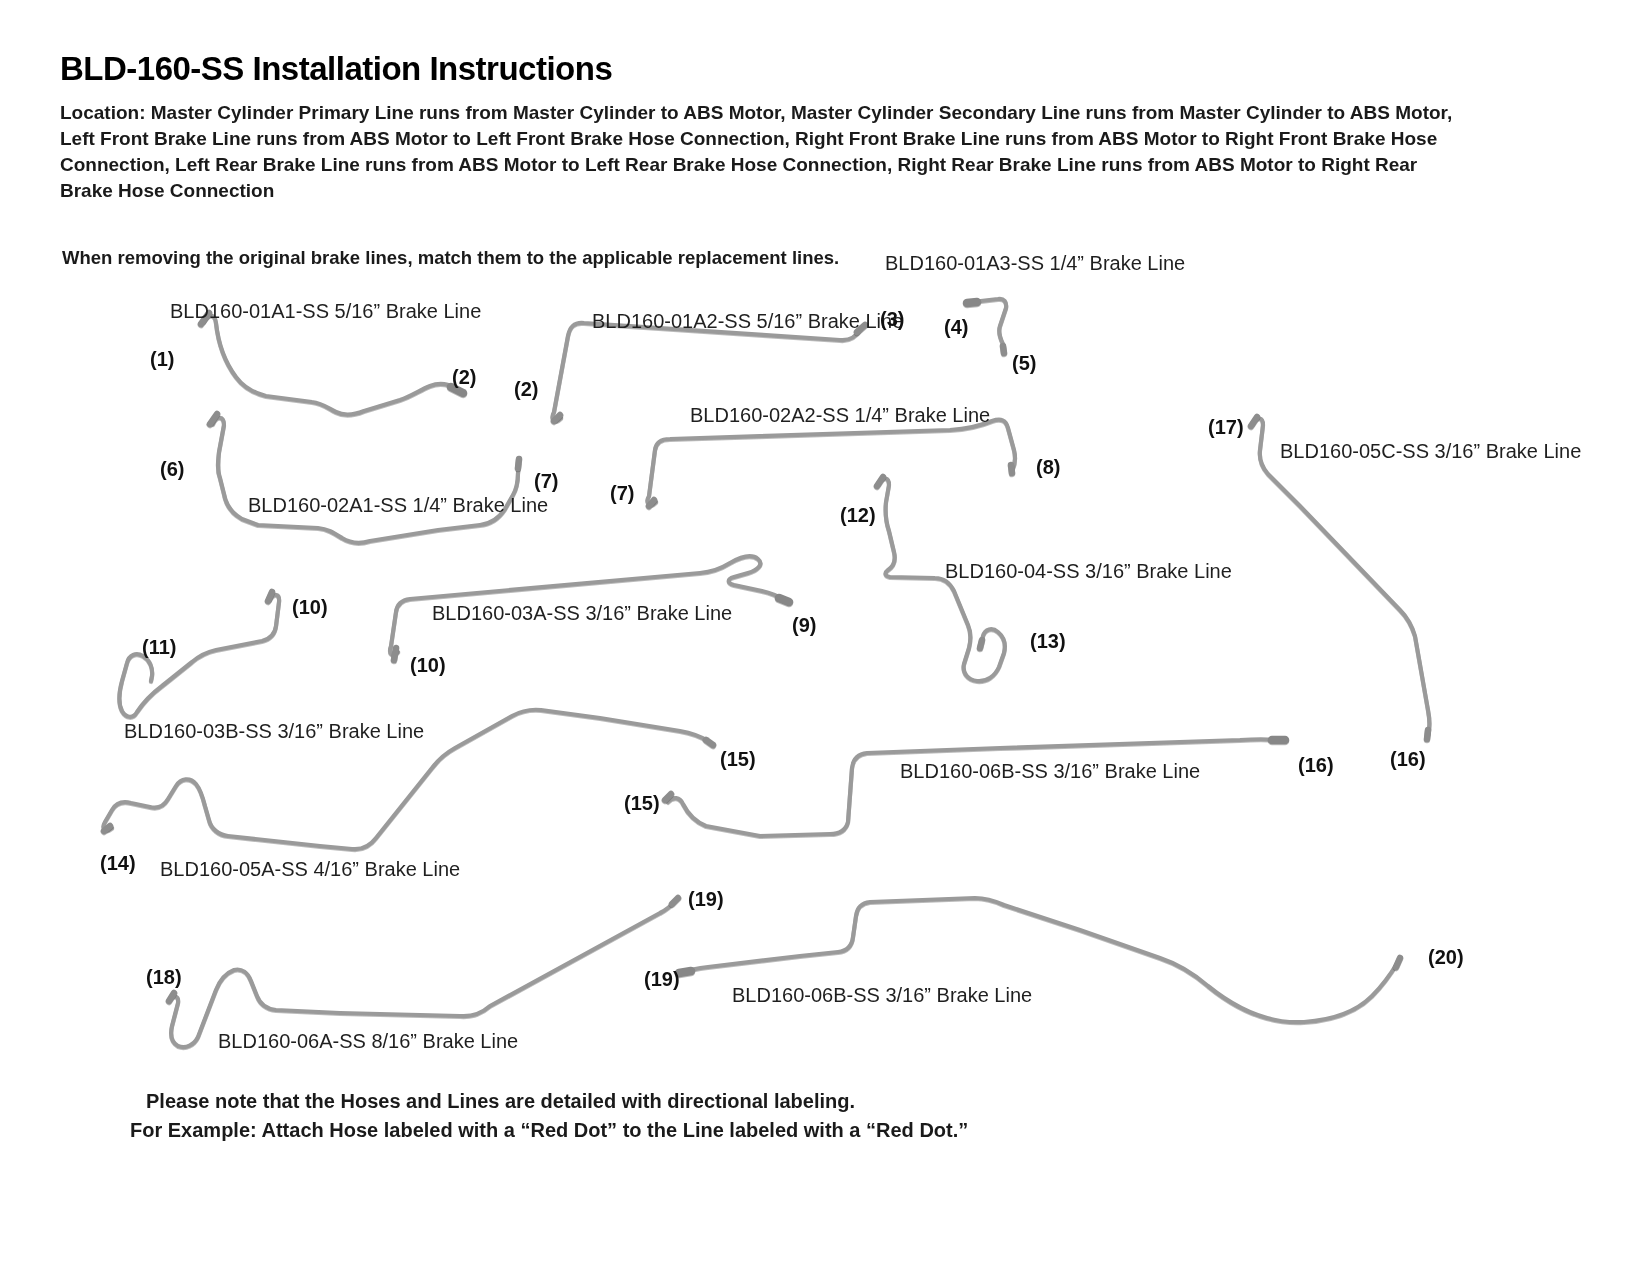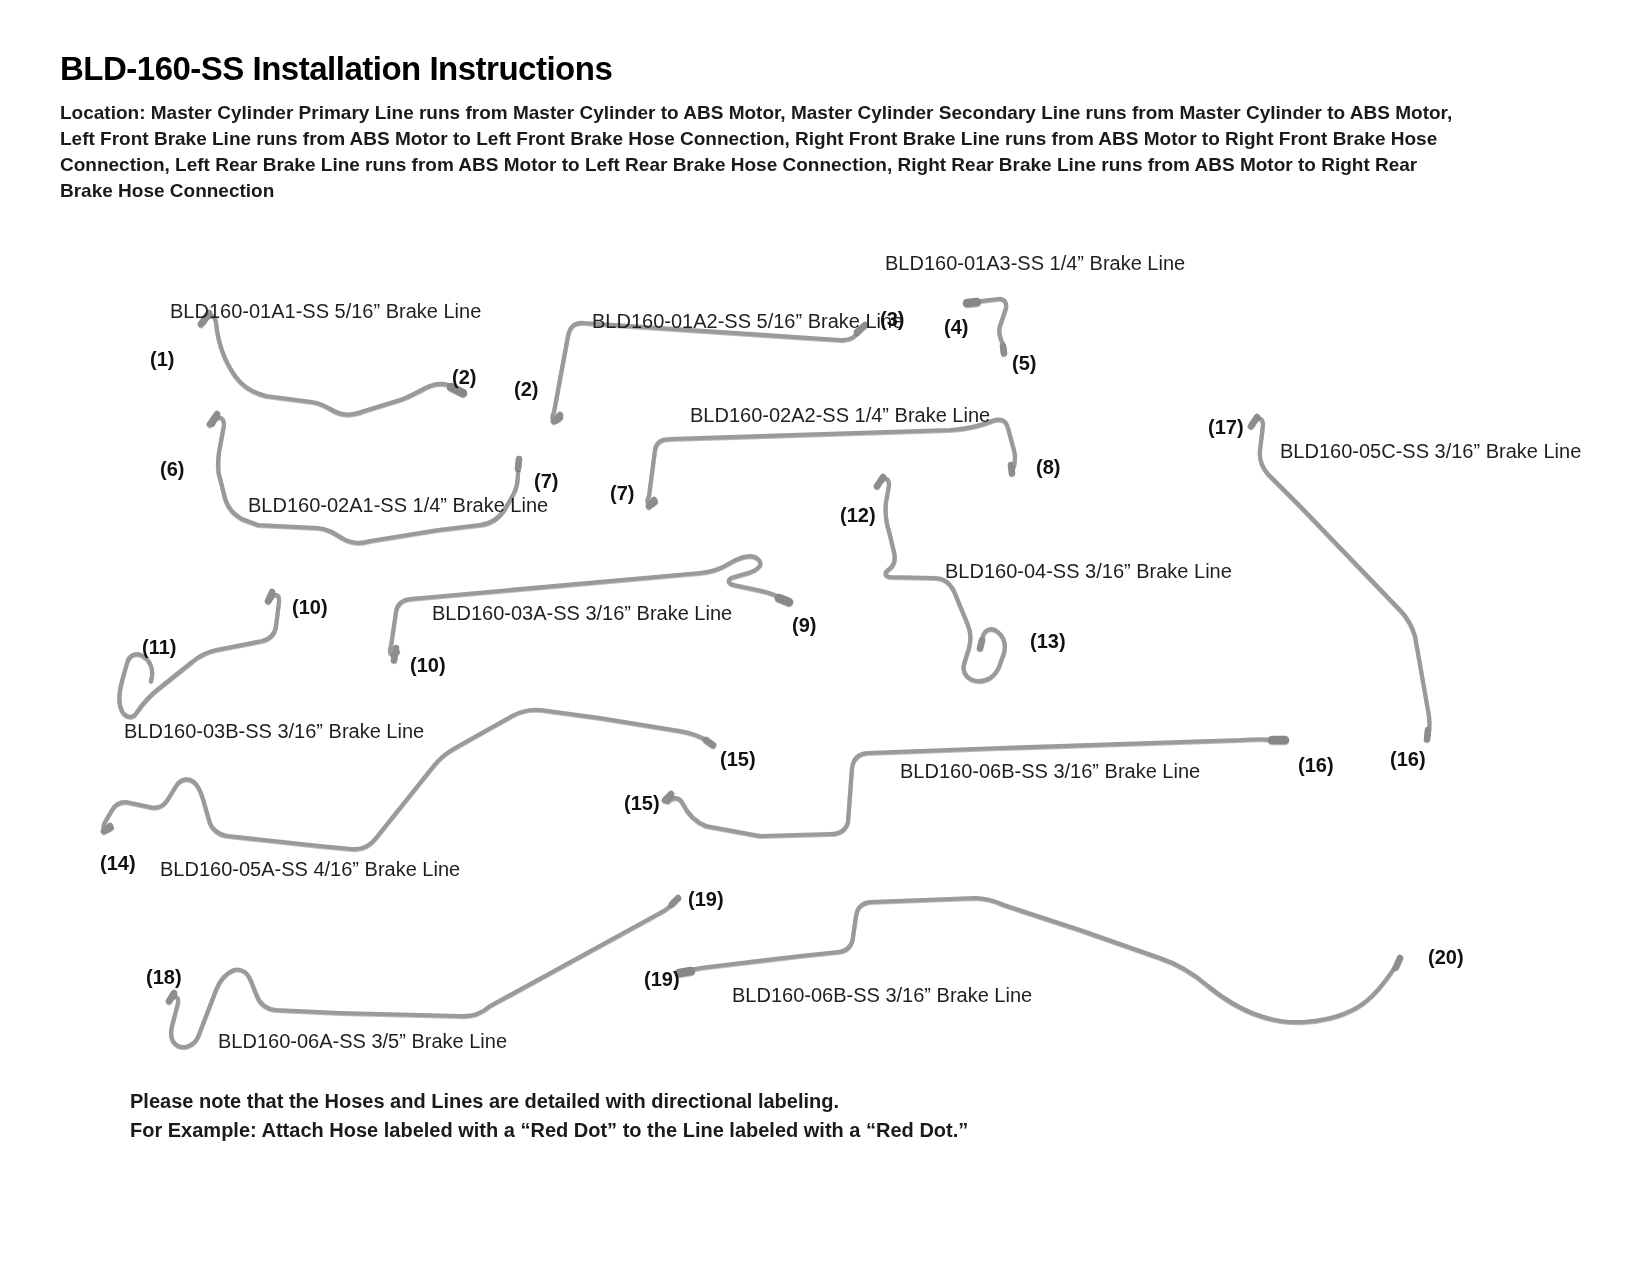--- a/index.html
+++ b/index.html
@@ -152,33 +152,34 @@
         C 1334 1020 1356 1012 1372 996 C 1384 984 1392 972 1398 962"></path>
       <path class="fit" d="M 679 973 L 691 971"></path>
       <path class="fit-sm" d="M 1396 967 L 1400 958"></path>
     </g>
   </svg>
 
   <div class="abs title" style="left:60px;top:50px;">BLD-160-SS Installation Instructions</div>
 
   <div class="abs location" style="left:60px;top:100px;">Location: Master Cylinder Primary Line runs from Master Cylinder to ABS Motor, Master Cylinder Secondary Line runs from Master Cylinder to ABS Motor, Left Front Brake Line runs from ABS Motor to Left Front Brake Hose Connection, Right Front Brake Line runs from ABS Motor to Right Front Brake Hose Connection, Left Rear Brake Line runs from ABS Motor to Left Rear Brake Hose Connection, Right Rear Brake Line runs from ABS Motor to Right Rear Brake Hose Connection</div>
 
+  <div class="abs instruction" style="left:62px;top:247px;">When removing the original brake lines, match them to the applicable replacement lines.</div>
 
   <div class="abs part-label" style="left:170px;top:300px;">BLD160-01A1-SS 5/16” Brake Line</div>
   <div class="abs part-label" style="left:592px;top:310px;">BLD160-01A2-SS 5/16” Brake Line</div>
   <div class="abs part-label" style="left:885px;top:252px;">BLD160-01A3-SS 1/4” Brake Line</div>
   <div class="abs part-label" style="left:248px;top:494px;">BLD160-02A1-SS 1/4” Brake Line</div>
   <div class="abs part-label" style="left:690px;top:404px;">BLD160-02A2-SS 1/4” Brake Line</div>
   <div class="abs part-label" style="left:432px;top:602px;">BLD160-03A-SS 3/16” Brake Line</div>
   <div class="abs part-label" style="left:124px;top:720px;">BLD160-03B-SS 3/16” Brake Line</div>
   <div class="abs part-label" style="left:945px;top:560px;">BLD160-04-SS 3/16” Brake Line</div>
   <div class="abs part-label" style="left:160px;top:858px;">BLD160-05A-SS 4/16” Brake Line</div>
   <div class="abs part-label" style="left:900px;top:760px;">BLD160-06B-SS 3/16” Brake Line</div>
   <div class="abs part-label" style="left:1280px;top:440px;">BLD160-05C-SS 3/16” Brake Line</div>
-  <div class="abs part-label" style="left:218px;top:1030px;">BLD160-06A-SS 3/5” Brake Line</div>
+  <div class="abs part-label" style="left:218px;top:1030px;">BLD160-06A-SS 8/16” Brake Line</div>
   <div class="abs part-label" style="left:732px;top:984px;">BLD160-06B-SS 3/16” Brake Line</div>
 
   <div class="abs marker" style="left:150px;top:348px;">(1)</div>
   <div class="abs marker" style="left:452px;top:366px;">(2)</div>
   <div class="abs marker" style="left:514px;top:378px;">(2)</div>
   <div class="abs marker" style="left:880px;top:308px;">(3)</div>
   <div class="abs marker" style="left:944px;top:316px;">(4)</div>
   <div class="abs marker" style="left:1012px;top:352px;">(5)</div>
   <div class="abs marker" style="left:160px;top:458px;">(6)</div>
   <div class="abs marker" style="left:534px;top:470px;">(7)</div>
@@ -194,16 +195,16 @@
   <div class="abs marker" style="left:720px;top:748px;">(15)</div>
   <div class="abs marker" style="left:624px;top:792px;">(15)</div>
   <div class="abs marker" style="left:1298px;top:754px;">(16)</div>
   <div class="abs marker" style="left:1390px;top:748px;">(16)</div>
   <div class="abs marker" style="left:1208px;top:416px;">(17)</div>
   <div class="abs marker" style="left:146px;top:966px;">(18)</div>
   <div class="abs marker" style="left:688px;top:888px;">(19)</div>
   <div class="abs marker" style="left:644px;top:968px;">(19)</div>
   <div class="abs marker" style="left:1428px;top:946px;">(20)</div>
 
-  <div class="abs note" style="left:130px;top:1090px;text-align:right;">Please note that the Hoses and Lines are detailed with directional labeling.</div>
+  <div class="abs note" style="left:146px;top:1090px;text-align:right;">Please note that the Hoses and Lines are detailed with directional labeling.</div>
   <div class="abs note" style="left:130px;top:1119px;">For Example: Attach Hose labeled with a “Red Dot” to the Line labeled with a “Red Dot.”</div>
 
 </div>
 
 </body></html>

